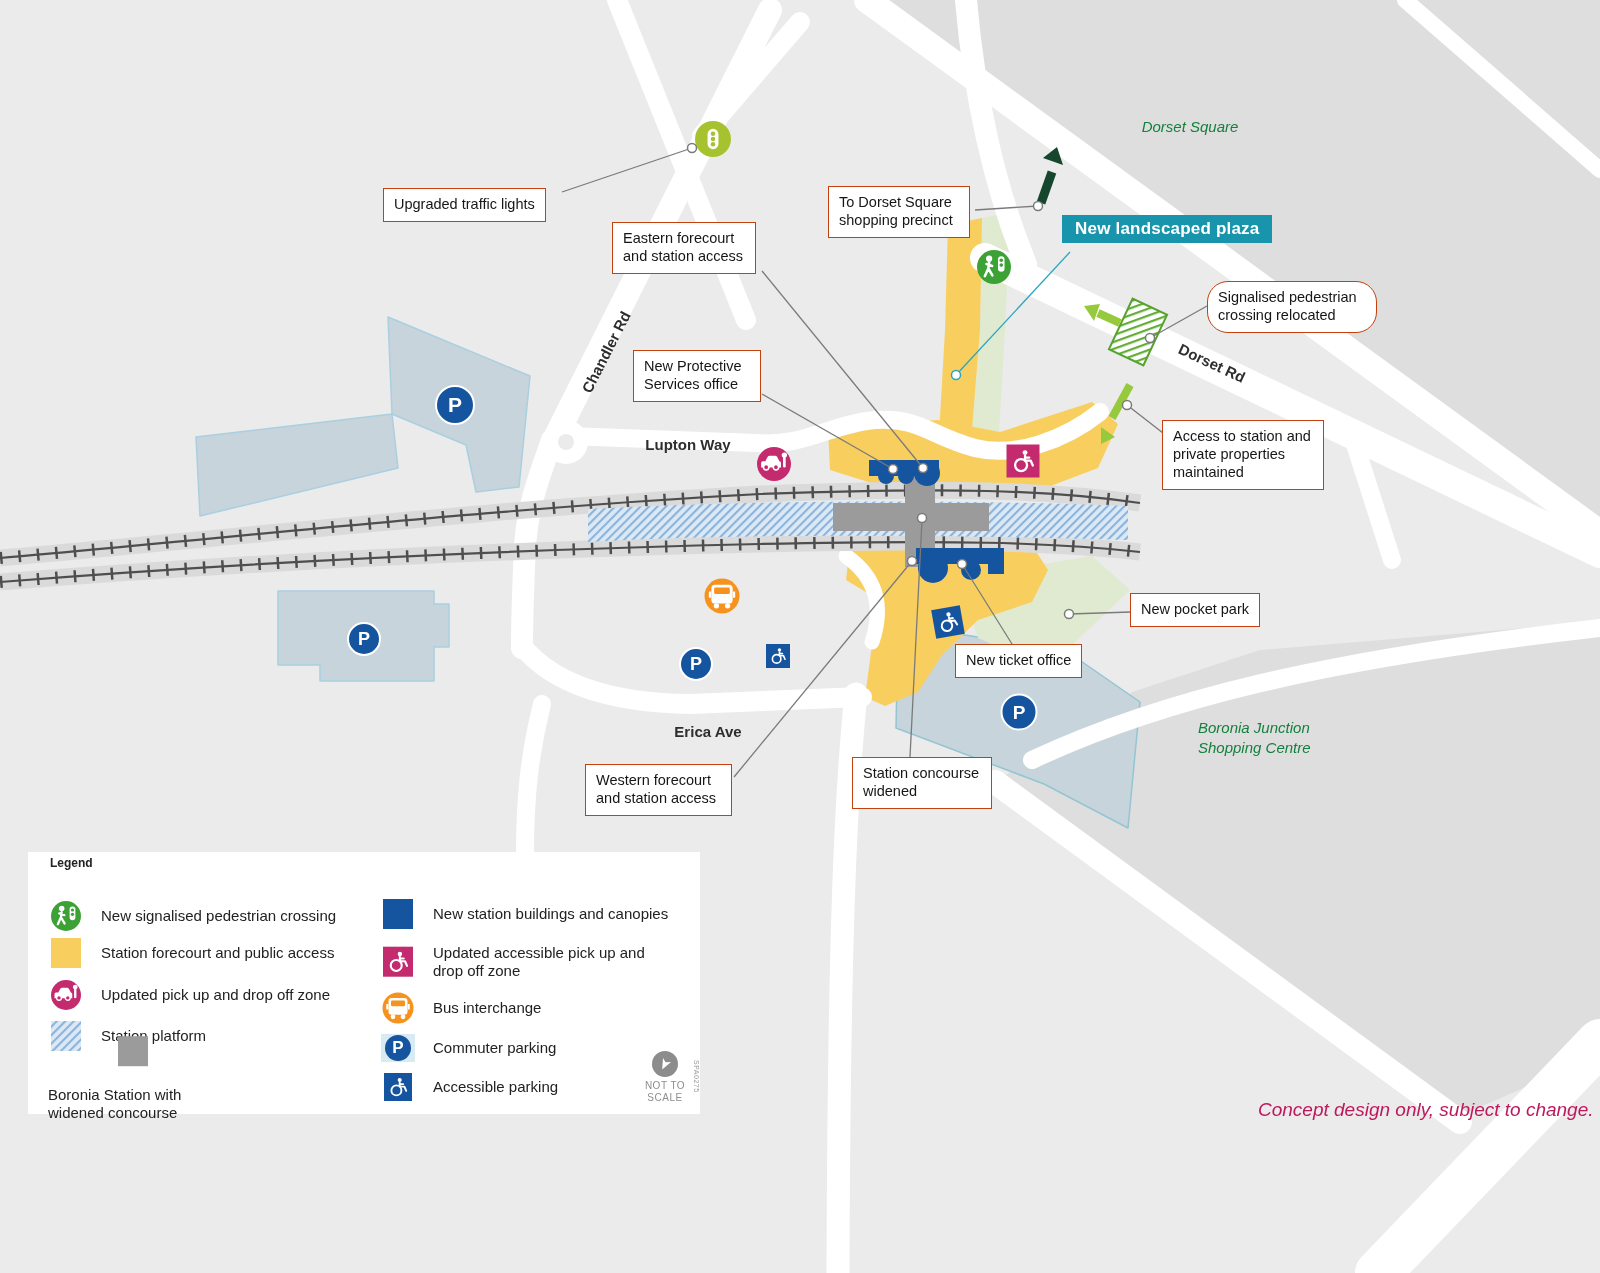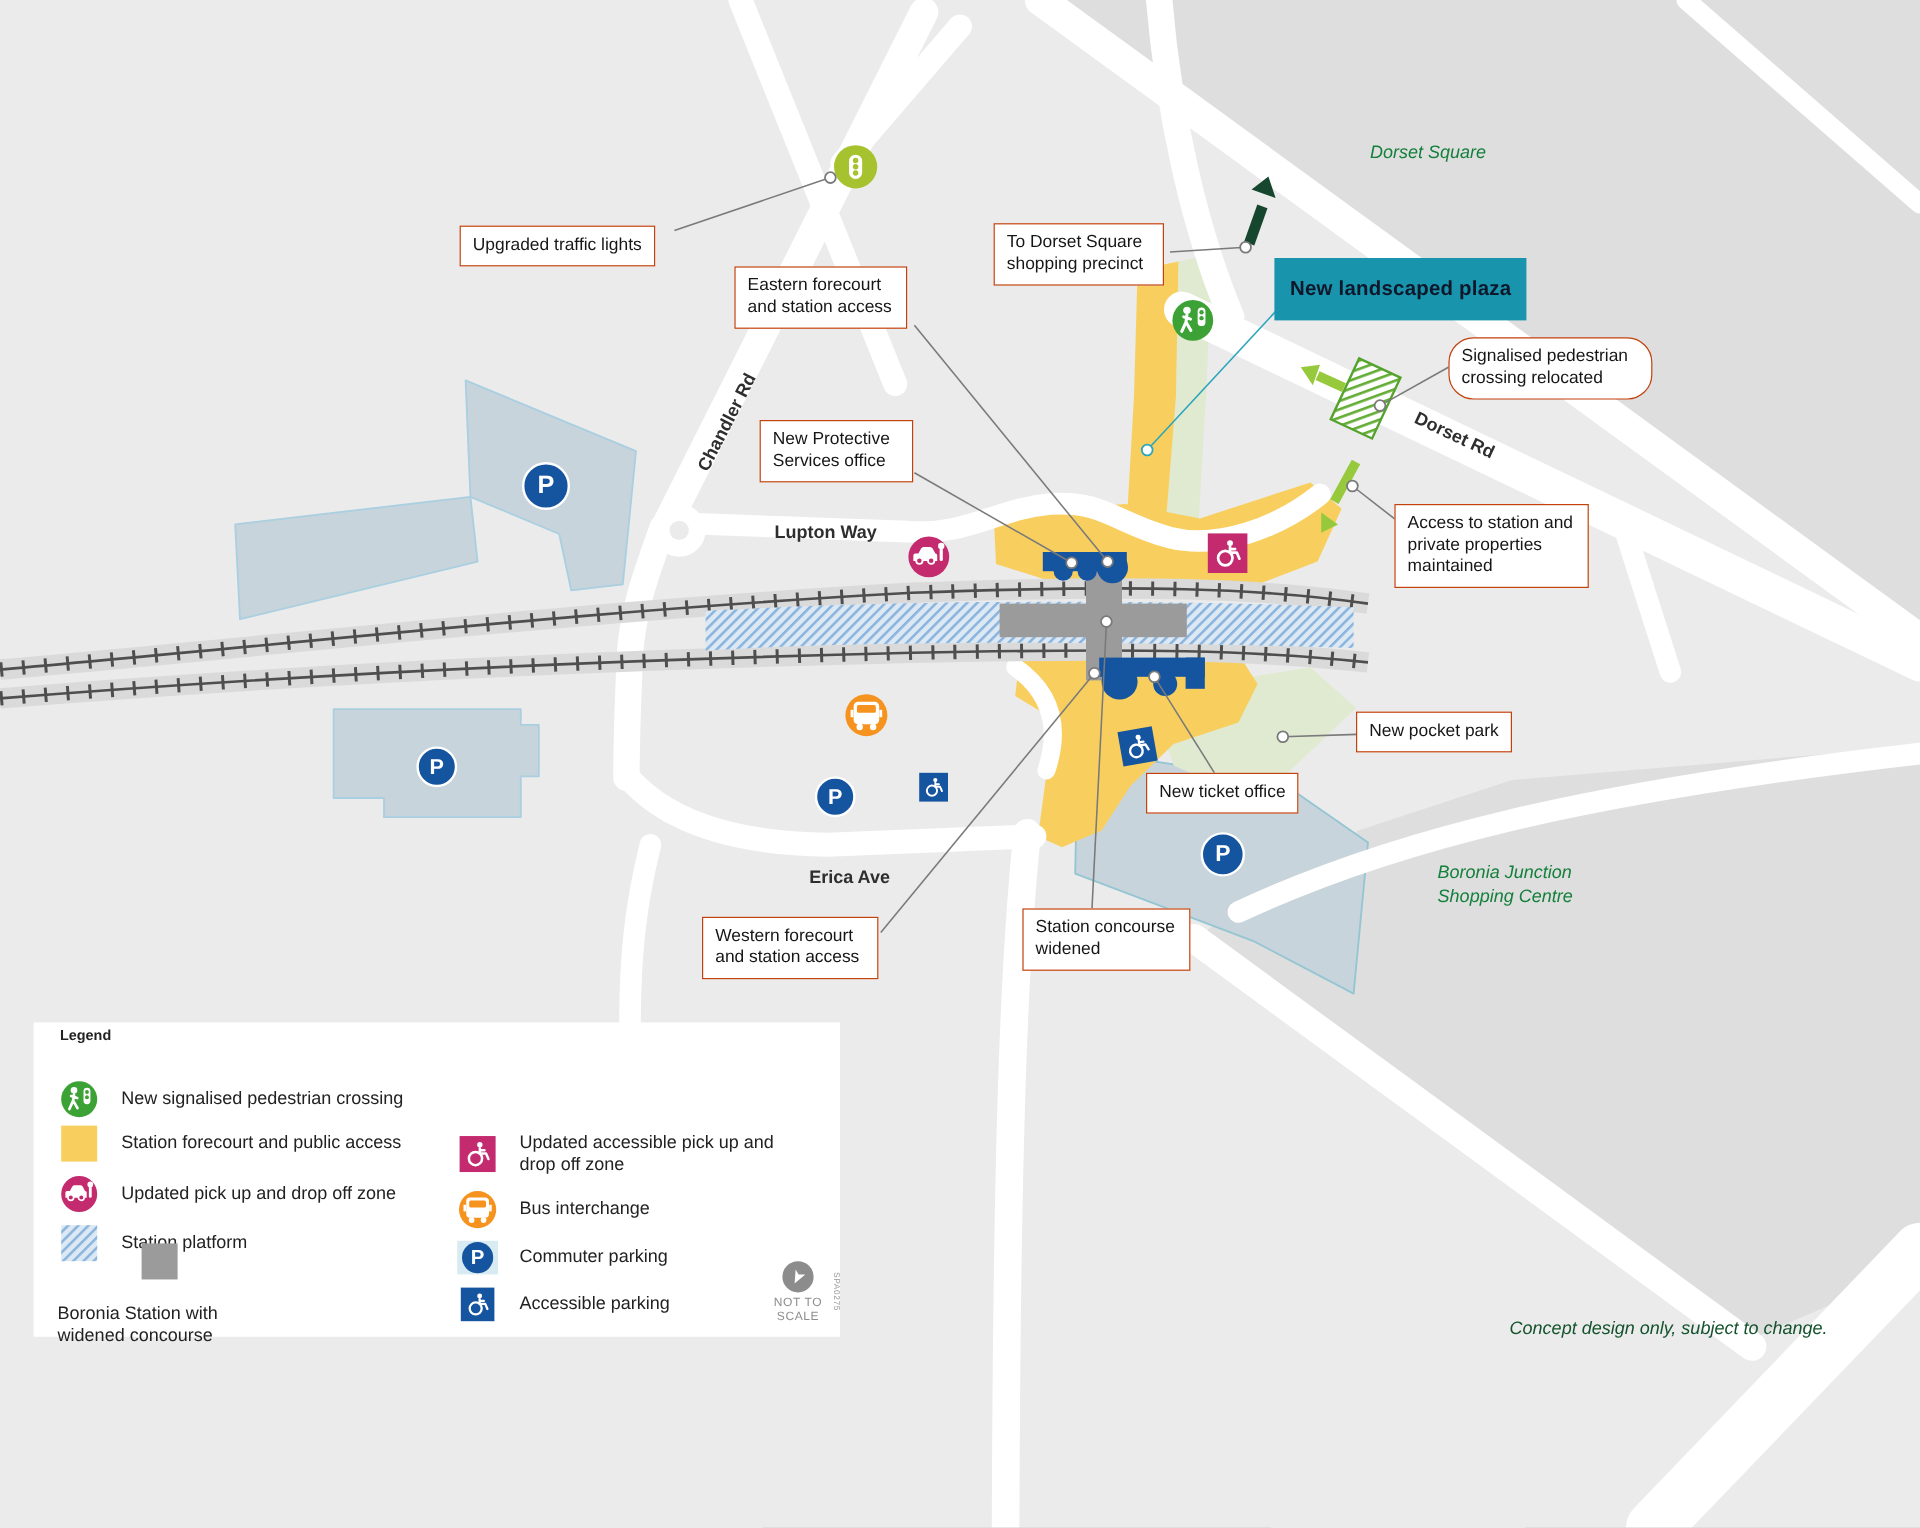--- a/index.html
+++ b/index.html
@@ -2,26 +2,26 @@
 <html><head>
 <meta charset="utf-8">
 <style>
   html,body{margin:0;padding:0;background:#d7d7d7;}
   .stage{position:relative;width:1600px;height:1273px;overflow:hidden;background:#EBEBEB;
          font-family:"Liberation Sans",sans-serif;color:#1c1c1c;}
   .stage svg.map{position:absolute;left:0;top:0;}
   .abs{position:absolute;}
   .co{position:absolute;background:#fff;border:1px solid #c2410c;padding:7px 10px;
       font-size:14.5px;line-height:1.24;color:#161616;}
-  .tag{position:absolute;background:#1894AC;color:#0f172a;font-weight:bold;font-size:17px;
-       padding:16px 13px;letter-spacing:.2px;}
+  .tag{position:absolute;background:#1894AC;color:#ffffff;font-weight:bold;font-size:17px;
+       padding:4px 13px;letter-spacing:.2px;}
   .roadlbl{position:absolute;font-size:15px;font-weight:bold;color:#2e2e2e;white-space:nowrap;
            transform:translate(-50%,-50%);}
   .arealbl{position:absolute;font-style:italic;color:#15803d;font-size:15px;line-height:1.3;}
-  .foot{position:absolute;font-style:italic;color:#14532d;font-size:15px;}
+  .foot{position:absolute;font-style:italic;color:#be185d;font-size:19px;}
   .pcirc{position:absolute;border-radius:50%;background:#15549F;border:2px solid #fff;color:#fff;
          display:flex;align-items:center;justify-content:center;font-weight:bold;
          transform:translate(-50%,-50%);}
   .legend{position:absolute;left:28px;top:852px;width:672px;height:262px;background:#fff;}
   .ltitle{position:absolute;left:22px;top:4px;font-size:12px;font-weight:bold;color:#222;}
   .lrow{position:absolute;display:flex;align-items:center;gap:17px;transform:translateY(-50%);}
   .lrow .lbl{font-size:15px;line-height:1.22;color:#222;}
   .licon{position:relative;width:36px;height:36px;flex:0 0 36px;display:flex;
          align-items:center;justify-content:center;}
   .lp{position:absolute;left:50%;top:50%;transform:translate(-50%,-50%);color:#fff;
@@ -317,20 +317,28 @@
     </div>
     <div class="lrow" style="left:20px;top:226px;flex-direction:column;">
       <span class="licon">
         <svg width="36" height="36" viewBox="-18 -18 36 36">
             <rect x="-15" y="-15" width="30" height="30" fill="#9B9B9B"></rect>
           </svg>
       </span>
       <span class="lbl" style="max-width:170px;">Boronia Station with widened concourse</span>
     </div>
 
+    <div class="lrow" style="left:352px;top:62px;">
+      <span class="licon">
+        <svg width="36" height="36" viewBox="-18 -18 36 36">
+            <rect x="-15" y="-15" width="30" height="30" fill="#15549F"></rect>
+          </svg>
+      </span>
+      <span class="lbl">New station buildings and canopies</span>
+    </div>
     <div class="lrow" style="left:352px;top:110px;">
       <span class="licon">
         <svg width="36" height="36" viewBox="-18 -18 36 36">
             <rect x="-15" y="-15" width="30" height="30" fill="#C42A6E"></rect>
             <use href="#sym-wheelchair" x="-11" y="-11" width="22" height="22"></use>
           </svg>
       </span>
       <span class="lbl" style="max-width:225px;">Updated accessible pick up and drop off zone</span>
     </div>
     <div class="lrow" style="left:352px;top:156px;">

